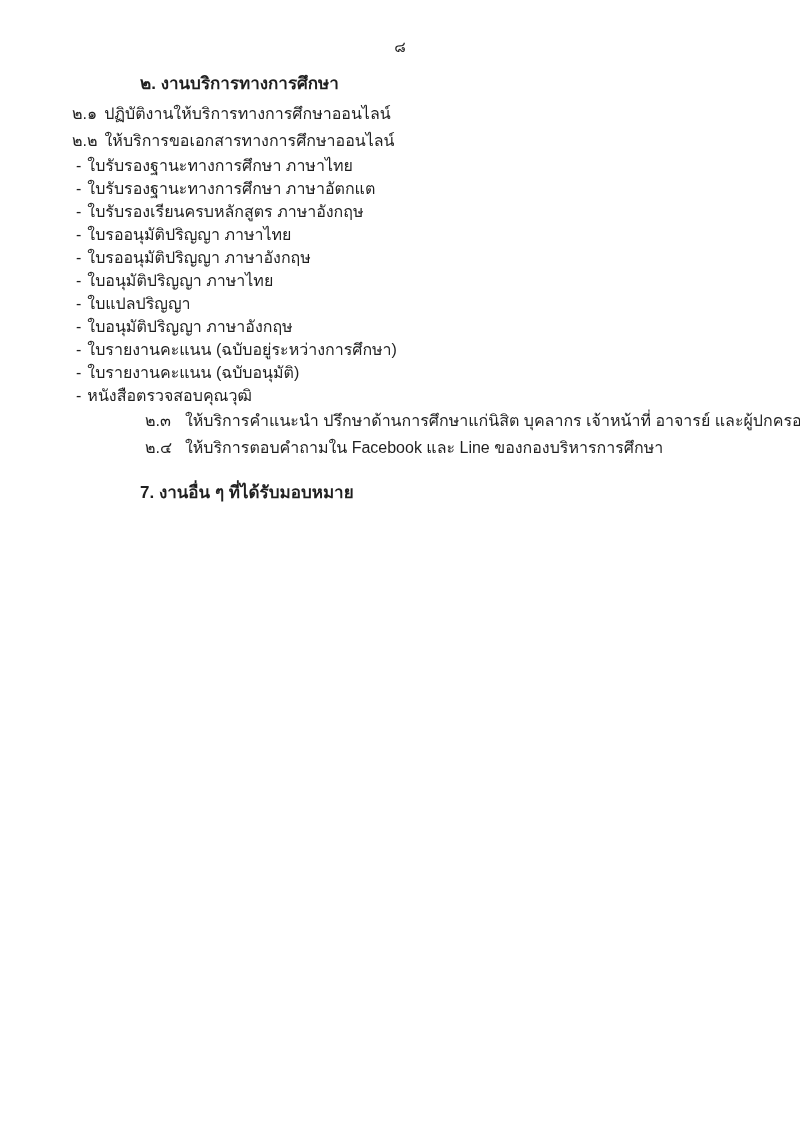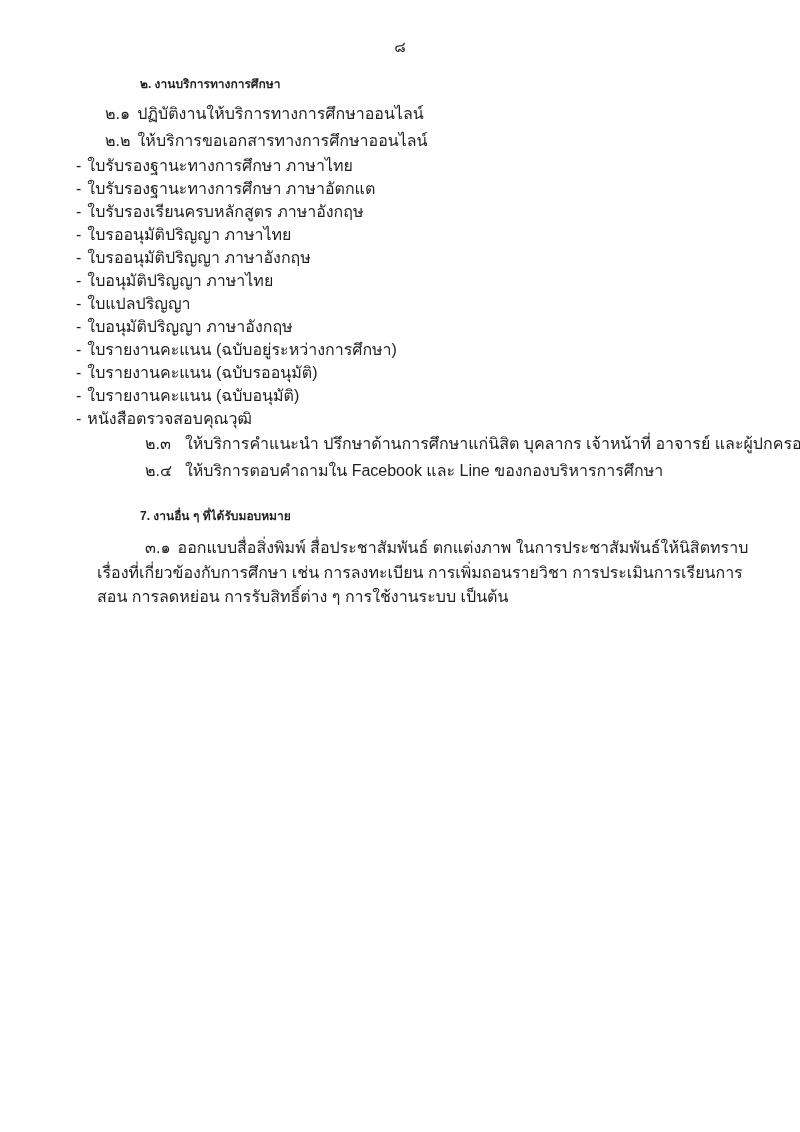--- a/index.html
+++ b/index.html
@@ -19,37 +19,37 @@
     font-size: 16px;
     overflow: hidden;
   }
   .page-number {
     text-align: center;
     height: 22px;
     line-height: 22px;
     font-size: 15px;
   }
   .sec-heading {
-    font-size: 12px;
+    font-size: 17px;
     font-weight: bold;
     margin: 0;
     line-height: 24px;
   }
   .sec-heading.first {
     margin: 14px 0 4px 140px;
   }
   .sec-heading.second {
     margin: 20px 0 8px 140px;
   }
   .sub-item {
     line-height: 27px;
     white-space: nowrap;
   }
   .sub-item.lvl1 {
-    margin-left: 105px;
+    margin-left: 72px;
   }
   .sub-item.lvl1 .item-no {
     margin-right: 7px;
   }
   .sub-item.lvl2 {
     margin-left: 145px;
   }
   .sub-item.lvl2 .item-no {
     display: inline-block;
     width: 40px;
@@ -97,35 +97,31 @@
     <ul class="dash-list">
       <li class="dash-item"><span class="dash">-</span><span>ใบรับรองฐานะทางการศึกษา ภาษาไทย</span></li>
       <li class="dash-item"><span class="dash">-</span><span>ใบรับรองฐานะทางการศึกษา ภาษาอัตกแต</span></li>
       <li class="dash-item"><span class="dash">-</span><span>ใบรับรองเรียนครบหลักสูตร ภาษาอังกฤษ</span></li>
       <li class="dash-item"><span class="dash">-</span><span>ใบรออนุมัติปริญญา ภาษาไทย</span></li>
       <li class="dash-item"><span class="dash">-</span><span>ใบรออนุมัติปริญญา ภาษาอังกฤษ</span></li>
       <li class="dash-item"><span class="dash">-</span><span>ใบอนุมัติปริญญา ภาษาไทย</span></li>
       <li class="dash-item"><span class="dash">-</span><span>ใบแปลปริญญา</span></li>
       <li class="dash-item"><span class="dash">-</span><span>ใบอนุมัติปริญญา ภาษาอังกฤษ</span></li>
       <li class="dash-item"><span class="dash">-</span><span>ใบรายงานคะแนน (ฉบับอยู่ระหว่างการศึกษา)</span></li>
-      <li class="dash-item"><span class="dash">-</span><span>ใบรายงานคะแนน (ฉบับรออนุมัติ)</span></li>
       <li class="dash-item"><span class="dash">-</span><span>ใบรายงานคะแนน (ฉบับอนุมัติ)</span></li>
       <li class="dash-item"><span class="dash">-</span><span>หนังสือตรวจสอบคุณวุฒิ</span></li>
     </ul>
 
     <div class="sub-item lvl2">
       <span class="item-no">๒.๓</span><span class="item-text">ให้บริการคำแนะนำ ปรึกษาด้านการศึกษาแก่นิสิต บุคลากร เจ้าหน้าที่ อาจารย์ และผู้ปกครอง</span>
     </div>
 
     <div class="sub-item lvl2">
       <span class="item-no">๒.๔</span><span class="item-text">ให้บริการตอบคำถามใน Facebook และ Line ของกองบริหารการศึกษา</span>
     </div>
   </section>
 
   <section>
     <h2 class="sec-heading second">7. งานอื่น ๆ ที่ได้รับมอบหมาย</h2>
 
-    <p class="body-par">
-      <span class="item-no">๓.๑</span><span>ออกแบบสื่อสิ่งพิมพ์ สื่อประชาสัมพันธ์ ตกแต่งภาพ ในการประชาสัมพันธ์ให้นิสิตทราบเรื่องที่เกี่ยวข้องกับการศึกษา เช่น การลงทะเบียน การเพิ่มถอนรายวิชา การประเมินการเรียนการสอน การลดหย่อน การรับสิทธิ์ต่าง ๆ การใช้งานระบบ เป็นต้น</span>
-    </p>
   </section>
 
 </div>
 
 </body></html>

